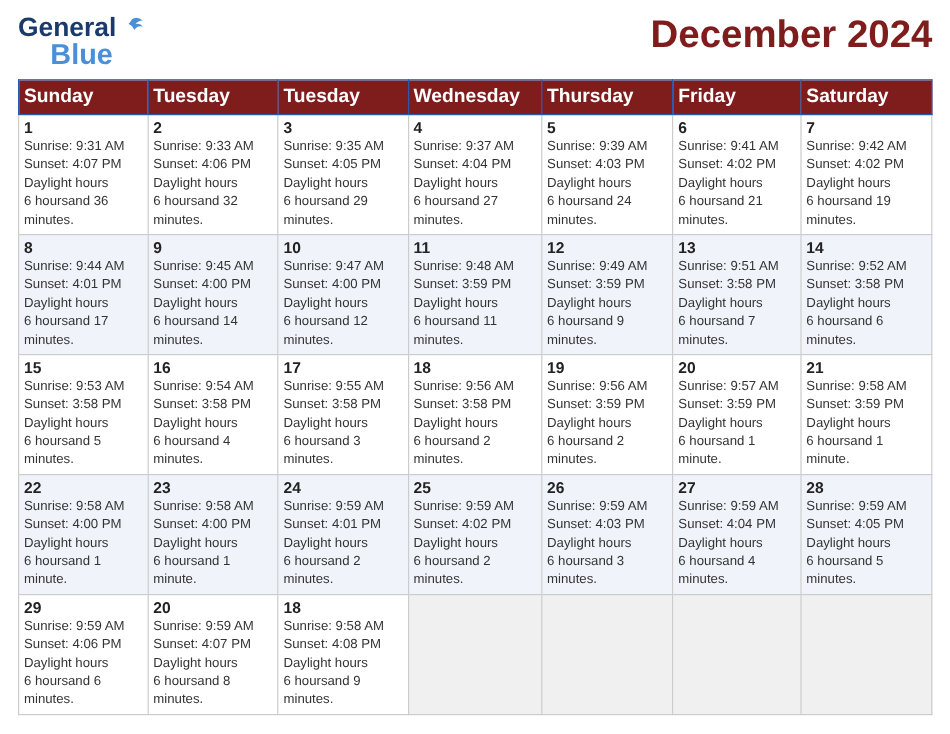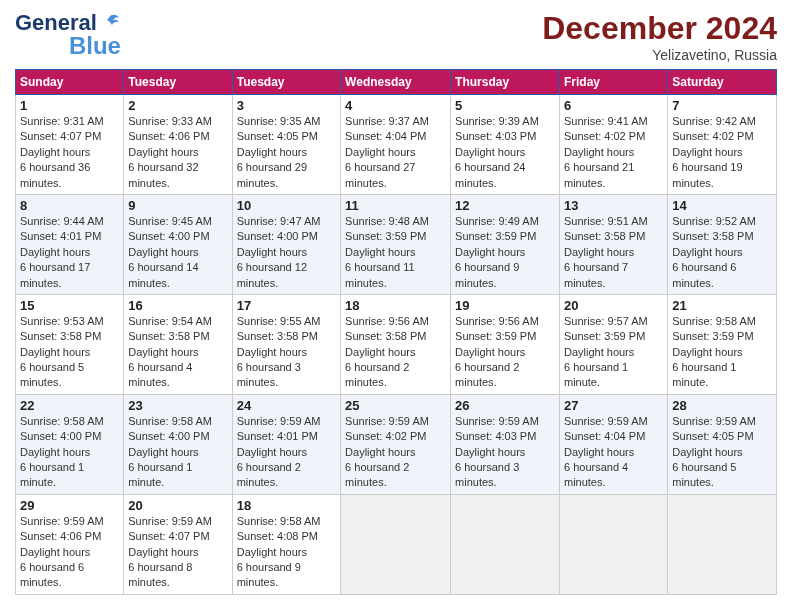--- a/index.html
+++ b/index.html
@@ -17,45 +17,45 @@
     }
     .header {
       display: flex;
       justify-content: space-between;
       align-items: flex-start;
       margin-bottom: 6px;
     }
     .logo {
       display: flex;
       flex-direction: column;
-      align-items: flex-end;
+      align-items: center;
     }
     .title-block {
       text-align: right;
     }
     .month-title {
       font-size: 32px;
       font-weight: bold;
       color: #7f1d1d;
     }
     .location {
       font-size: 14px;
       color: #444;
     }
     .calendar {
       width: 100%;
       border-collapse: collapse;
       font-size: 9.5px;
     }
     .calendar th {
-      background: #be185d;
+      background: #7f1d1d;
       color: #fff;
       padding: 5px 4px;
       text-align: left;
-      font-size: 12px;
+      font-size: 16px;
       font-weight: bold;
       border: 1px solid #2a5aad;
     }
     .calendar td {
       border: 1px solid #ccc;
       vertical-align: top;
       padding: 3px 4px;
       width: 113px;
       height: 80px;
       background: #fff;
@@ -87,21 +87,20 @@
       <div style="display:flex;align-items:center;gap:2px;">
         <span style="font-size:22px;font-weight:bold;color:#1a3a6b;">General</span>
         <svg width="22" height="22" viewBox="0 0 22 22">
           <path d="M11 4 Q15 1 20 5 Q16 5 14 8 Q18 7 20 10 Q15 9 13 13 Q11 9 8 8 Q10 6 11 4Z" fill="#4a90d9"></path>
         </svg>
       </div>
       <span style="font-size:24px;font-weight:bold;color:#4a90d9;margin-top:-4px;">Blue</span>
     </div>
     <div class="title-block">
       <div class="month-title">December 2024</div>
-      <div class="location">Yelizavetino, Russia</div>
     </div>
   </div>
 
   <table class="calendar">
     <thead>
       <tr>
         <th>Sunday</th>
         <th>Tuesday</th>
         <th>Tuesday</th>
         <th>Wednesday</th>

